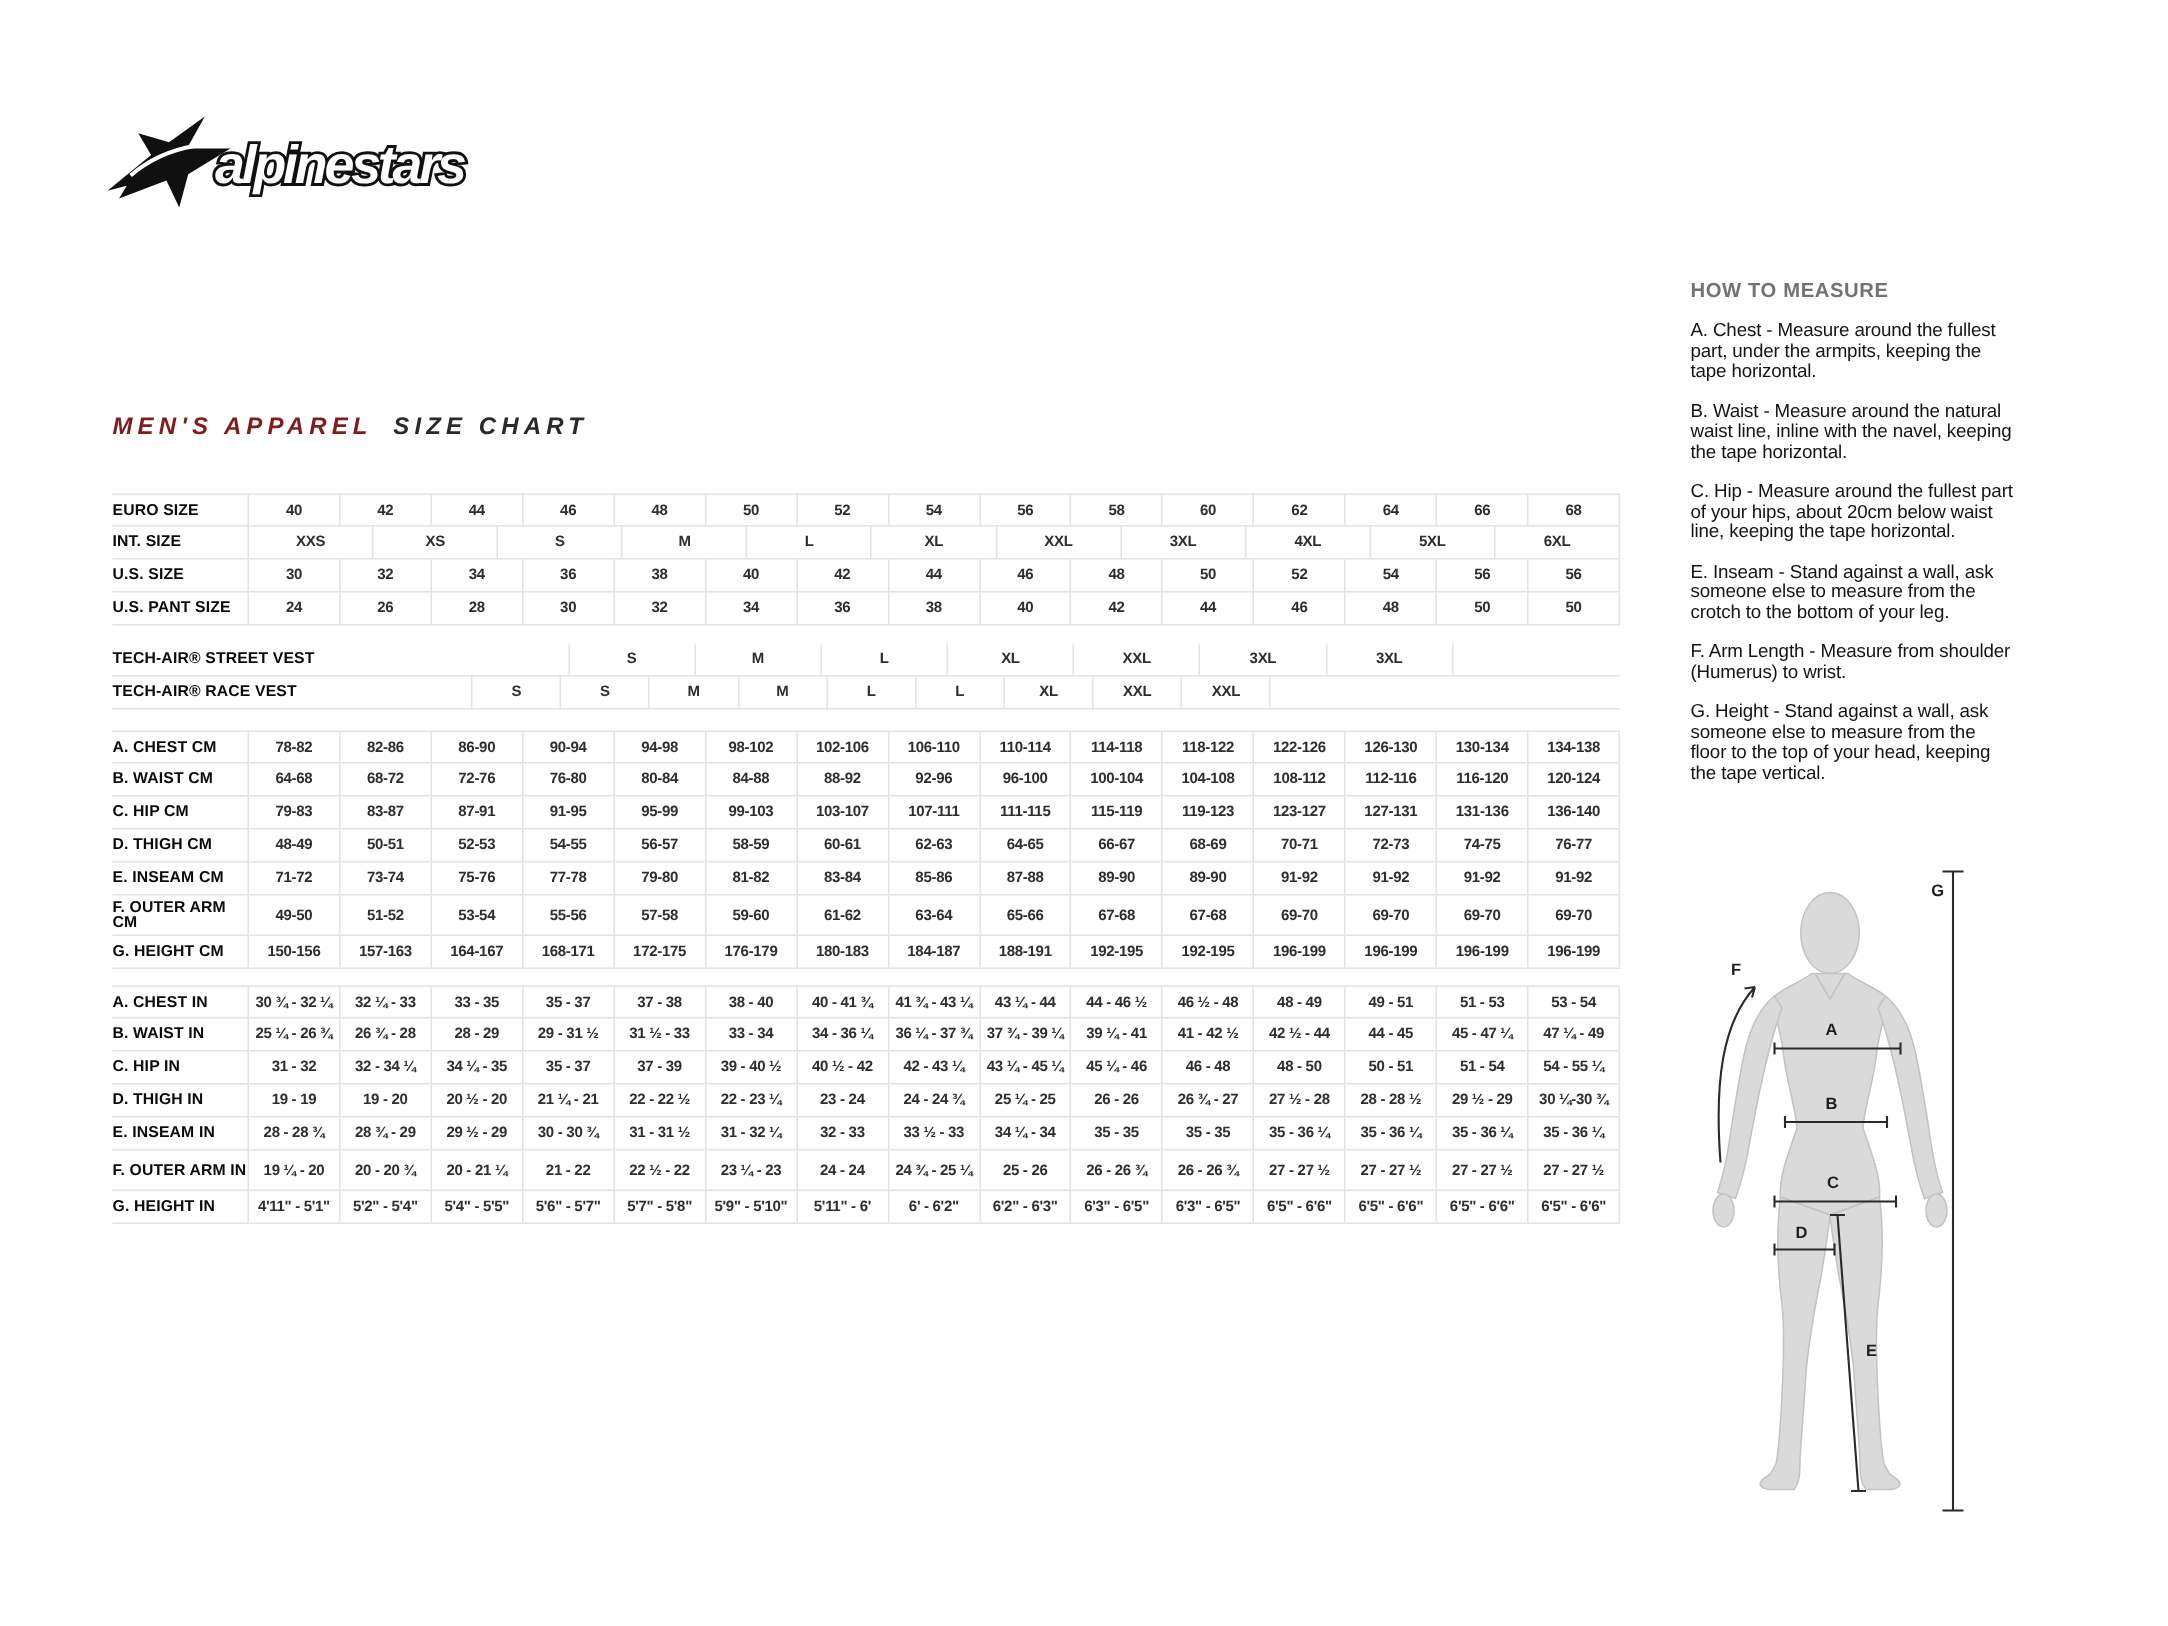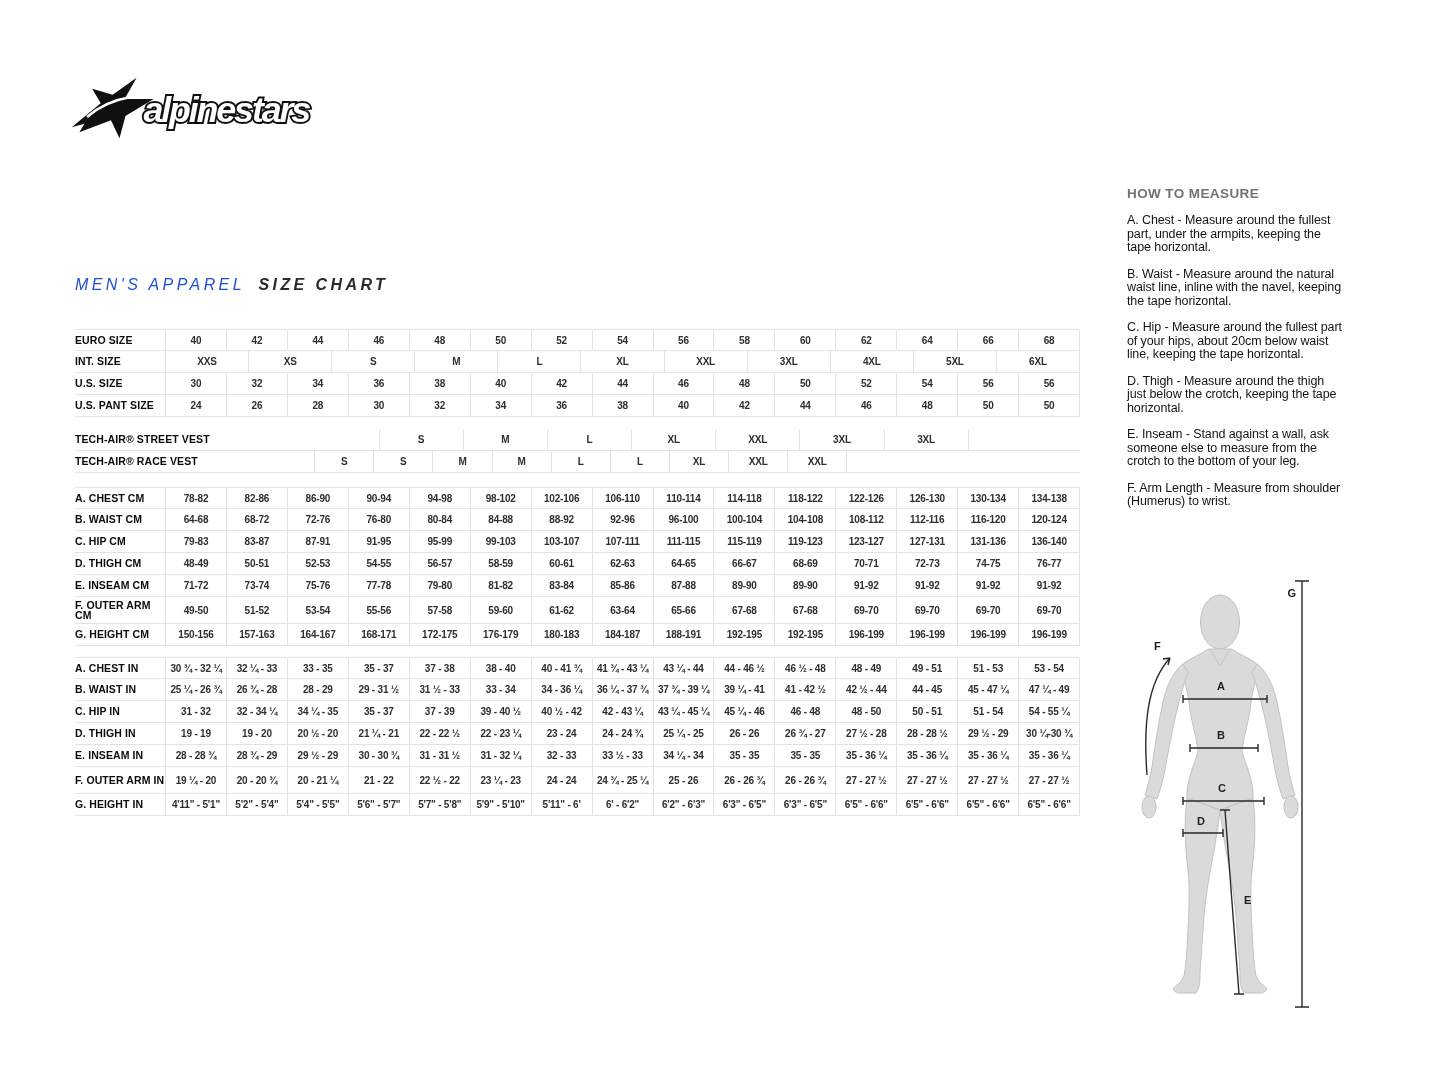--- a/index.html
+++ b/index.html
@@ -17,21 +17,21 @@
   }
 
   
   #logo{position:absolute;left:70px;top:76px;width:256px;height:64px;}
 
   
   #title{
     position:absolute;left:75px;top:276px;
     font-style:italic;font-size:16px;letter-spacing:3.4px;white-space:nowrap;
   }
-  #title .t1{font-weight:400;color:#1d4ed8;}
+  #title .t1{font-weight:700;color:#7f1d1d;}
   #title .t2{font-weight:700;color:#2a2a2a;margin-left:6px;}
 
   
   #table{position:absolute;left:75px;top:329px;width:1005px;}
   .block{width:1005px;}
   .block.top-line .trow:first-child{border-top:1px solid var(--line);}
   .block.gap12{margin-top:12px;}
   .block.gap14{margin-top:14px;}
   .block.gap11{margin-top:11px;}
   .trow{display:flex;align-items:stretch;border-bottom:1px solid var(--line);height:22px;}
@@ -486,23 +486,23 @@
       </div>
     </div>
 </div>
 
 <div id="measure">
   <h2>HOW TO MEASURE</h2>
   <div id="measure-paragraphs">
       <p>A. Chest - Measure around the fullest part, under the armpits, keeping the tape horizontal.</p>
       <p>B. Waist - Measure around the natural waist line, inline with the navel, keeping the tape horizontal.</p>
       <p>C. Hip - Measure around the fullest part of your hips, about 20cm below waist line, keeping the tape horizontal.</p>
-      <p>D. Thigh - Measure around the thigh just below the crotch, keeping the tape horizontal.</p>
       <p>E. Inseam - Stand against a wall, ask someone else to measure from the crotch to the bottom of your leg.</p>
       <p>F. Arm Length - Measure from shoulder (Humerus) to wrist.</p>
+      <p>G. Height - Stand against a wall, ask someone else to measure from the floor to the top of your head, keeping the tape vertical.</p>
     </div>
 </div>
 
 <div id="diagram">
   <svg viewBox="0 0 315 460">
 
     <g fill="var(--body-fill)" stroke="var(--body-stroke)" stroke-width="1">
       <ellipse cx="90" cy="52" rx="19.5" ry="27"></ellipse>
       <path d="M52,95 C58,89 70,85 78,79 L102,79 C110,85 122,89 128,95
                C126,112 122,121 121,133 C119,151 113,168 112,182

